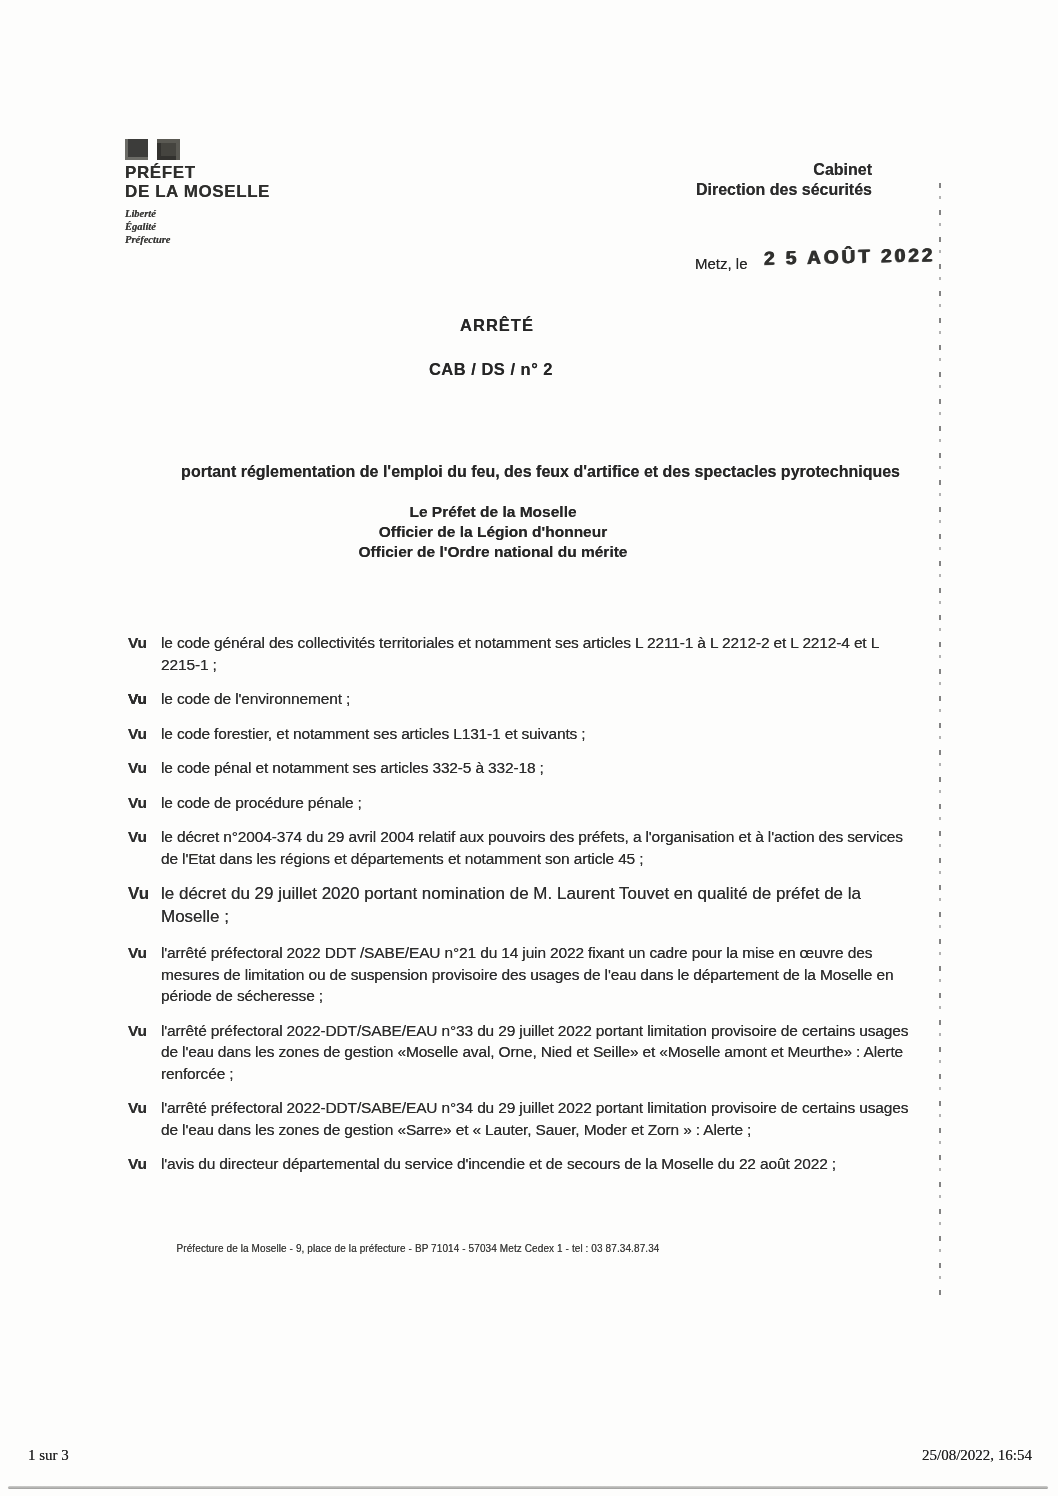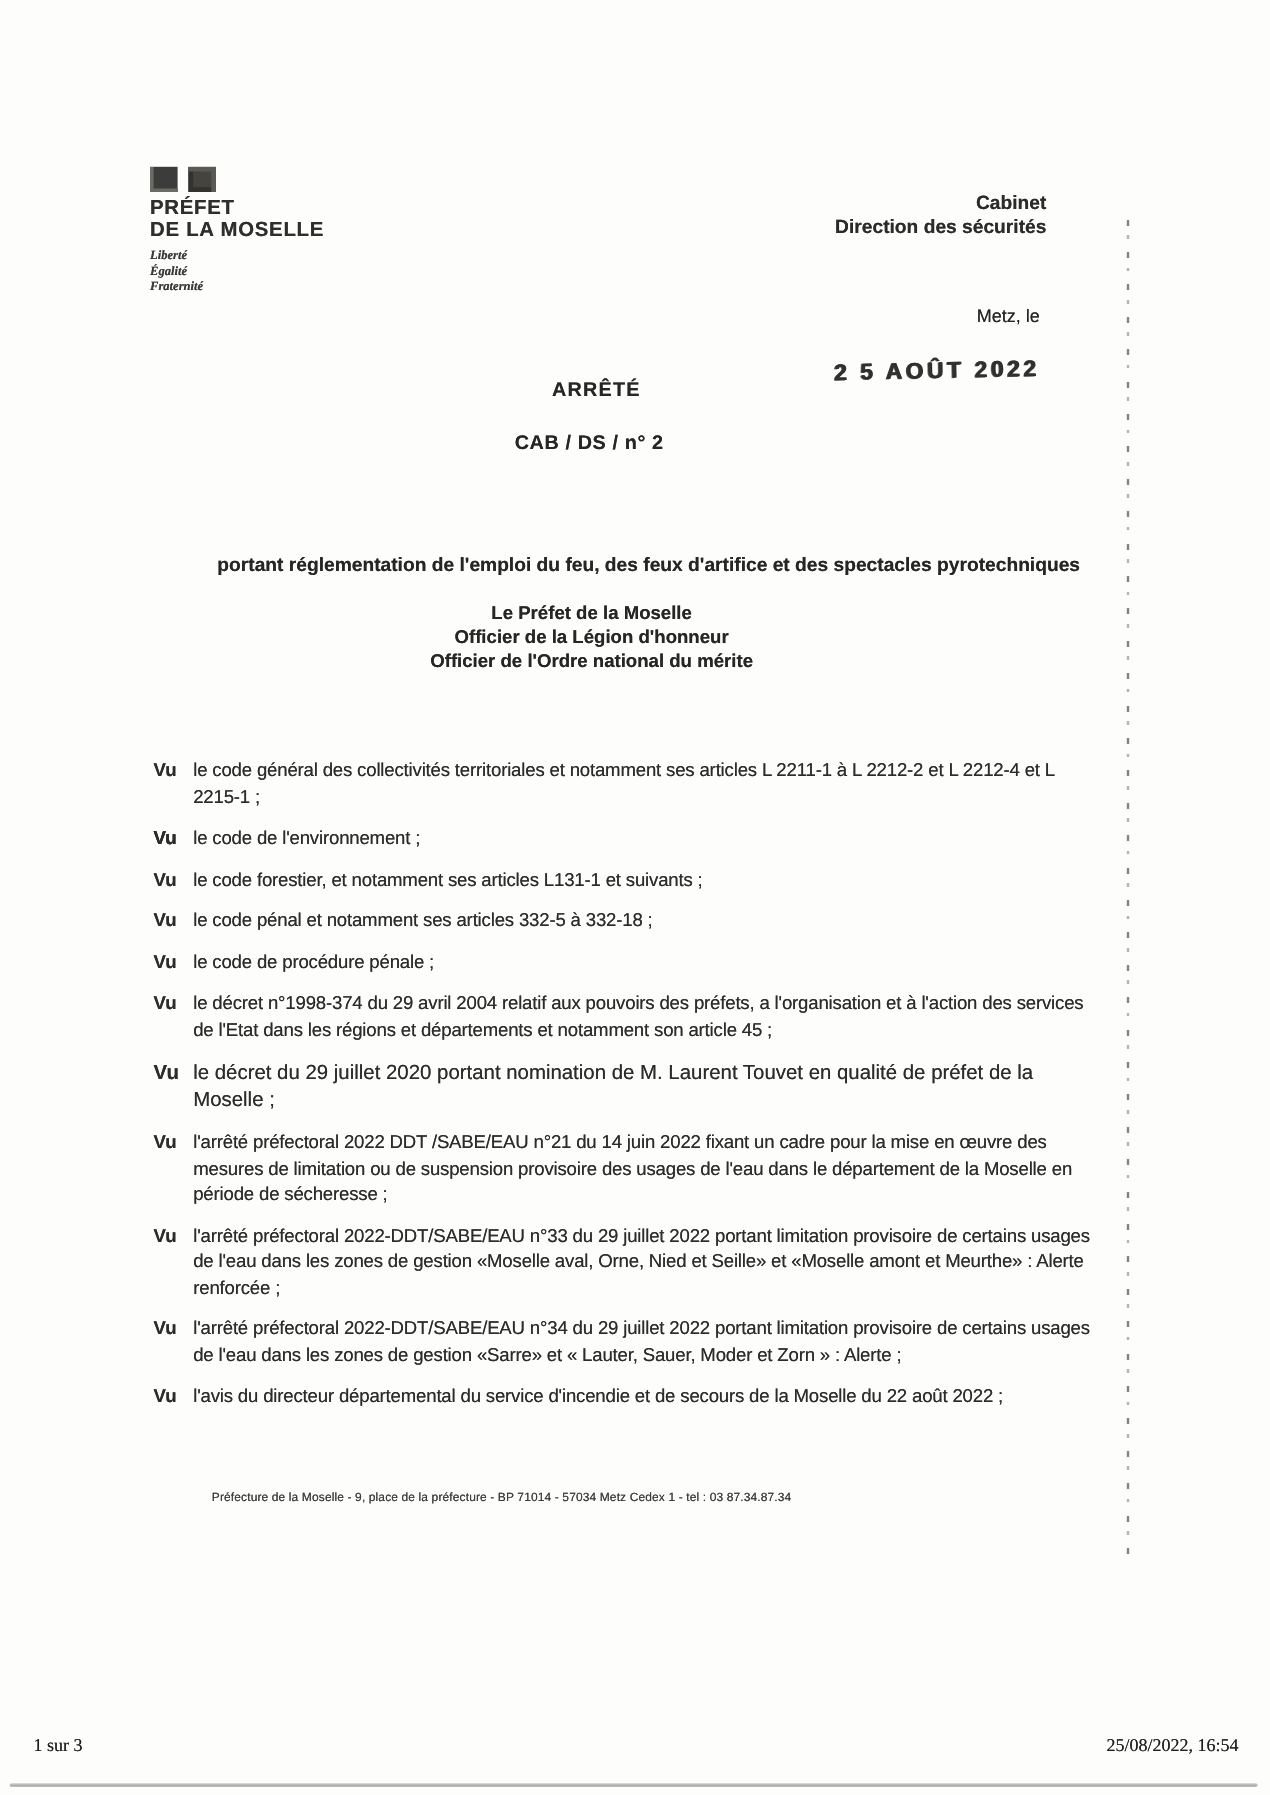--- a/index.html
+++ b/index.html
@@ -20,21 +20,21 @@
   .logo-block { position: absolute; left: 125px; top: 139px; }
   .logo-squares { display: flex; gap: 9px; margin-bottom: 3px; }
   .sq { width: 23px; height: 21px; display: inline-block; }
   .sq1 { background: #3c3c3a; box-shadow: inset 3px -3px 0 #6b6b66; }
   .sq2 { background: #45443f; box-shadow: inset -4px 4px 0 #5a5953, inset 4px -4px 0 #33322f; }
   .prefet-name { font-weight: bold; font-size: 17px; line-height: 19px; letter-spacing: .6px; color: #2e2e2c; }
   .motto { margin-top: 6px; font-family: "Liberation Serif", serif; font-style: italic; font-weight: bold; font-size: 10.5px; line-height: 13px; color: #3a3a38; }
 
   .office-block { position: absolute; top: 160px; right: 186px; text-align: right; font-weight: bold; font-size: 16px; line-height: 20px; color: #2b2b2b; }
 
-  .dateline { position: absolute; left: 695px; top: 255px; font-size: 15px; display: flex; align-items: flex-end; gap: 36px; flex-direction: column; }
+  .dateline { position: absolute; left: 695px; top: 255px; font-size: 15px; display: flex; align-items: flex-start; gap: 16px; }
   .stamp {
     font-weight: bold; font-size: 19px; letter-spacing: 3px;
     color: #30302e; transform: rotate(-1.2deg) translateY(-9px);
     text-shadow: 0.8px 0 #30302e, -0.5px 0.4px rgba(48,48,46,.7);
     white-space: nowrap;
   }
 
   
   .arrete     { position: absolute; top: 316px; left: 0;   width: 994px; text-align: center; font-weight: bold; font-size: 16.5px; letter-spacing: 1px; }
   .reference  { position: absolute; top: 360px; left: 0;   width: 982px; text-align: center; font-weight: bold; font-size: 16.5px; letter-spacing: .5px; }
@@ -76,21 +76,21 @@
   <div class="logo-block">
     <div class="logo-squares">
       <span class="sq sq1"></span>
       <span class="sq sq2"></span>
     </div>
     <div class="prefet-name">PRÉFET</div>
     <div class="prefet-name">DE LA MOSELLE</div>
     <div class="motto">
       <div>Liberté</div>
       <div>Égalité</div>
-      <div>Fraternité</div>
+      <div>Préfecture</div>
     </div>
   </div>
 
   <div class="office-block">
     <div>Cabinet</div>
     <div>Direction des sécurités</div>
   </div>
 
   <div class="dateline">
     <span>Metz, le</span>
@@ -133,21 +133,21 @@
         <span>le code pénal et notamment ses articles 332-5 à 332-18 ;</span>
       </div>
 
       <div class="visa">
         <span class="vu">Vu</span>
         <span>le code de procédure pénale ;</span>
       </div>
 
       <div class="visa">
         <span class="vu">Vu</span>
-        <span>le décret n°1998-374 du 29 avril 2004 relatif aux pouvoirs des préfets, a l'organisation et à l'action des services de l'Etat dans les régions et départements et notamment son article 45 ;</span>
+        <span>le décret n°2004-374 du 29 avril 2004 relatif aux pouvoirs des préfets, a l'organisation et à l'action des services de l'Etat dans les régions et départements et notamment son article 45 ;</span>
       </div>
 
       <div class="visa em-large">
         <span class="vu">Vu</span>
         <span>le décret du 29 juillet 2020 portant nomination de M. Laurent Touvet en qualité de préfet de la Moselle ;</span>
       </div>
 
       <div class="visa">
         <span class="vu">Vu</span>
         <span>l'arrêté préfectoral 2022 DDT /SABE/EAU n°21 du 14 juin 2022 fixant un cadre pour la mise en œuvre des mesures de limitation ou de suspension provisoire des usages de l'eau dans le département de la Moselle en période de sécheresse ;</span>

